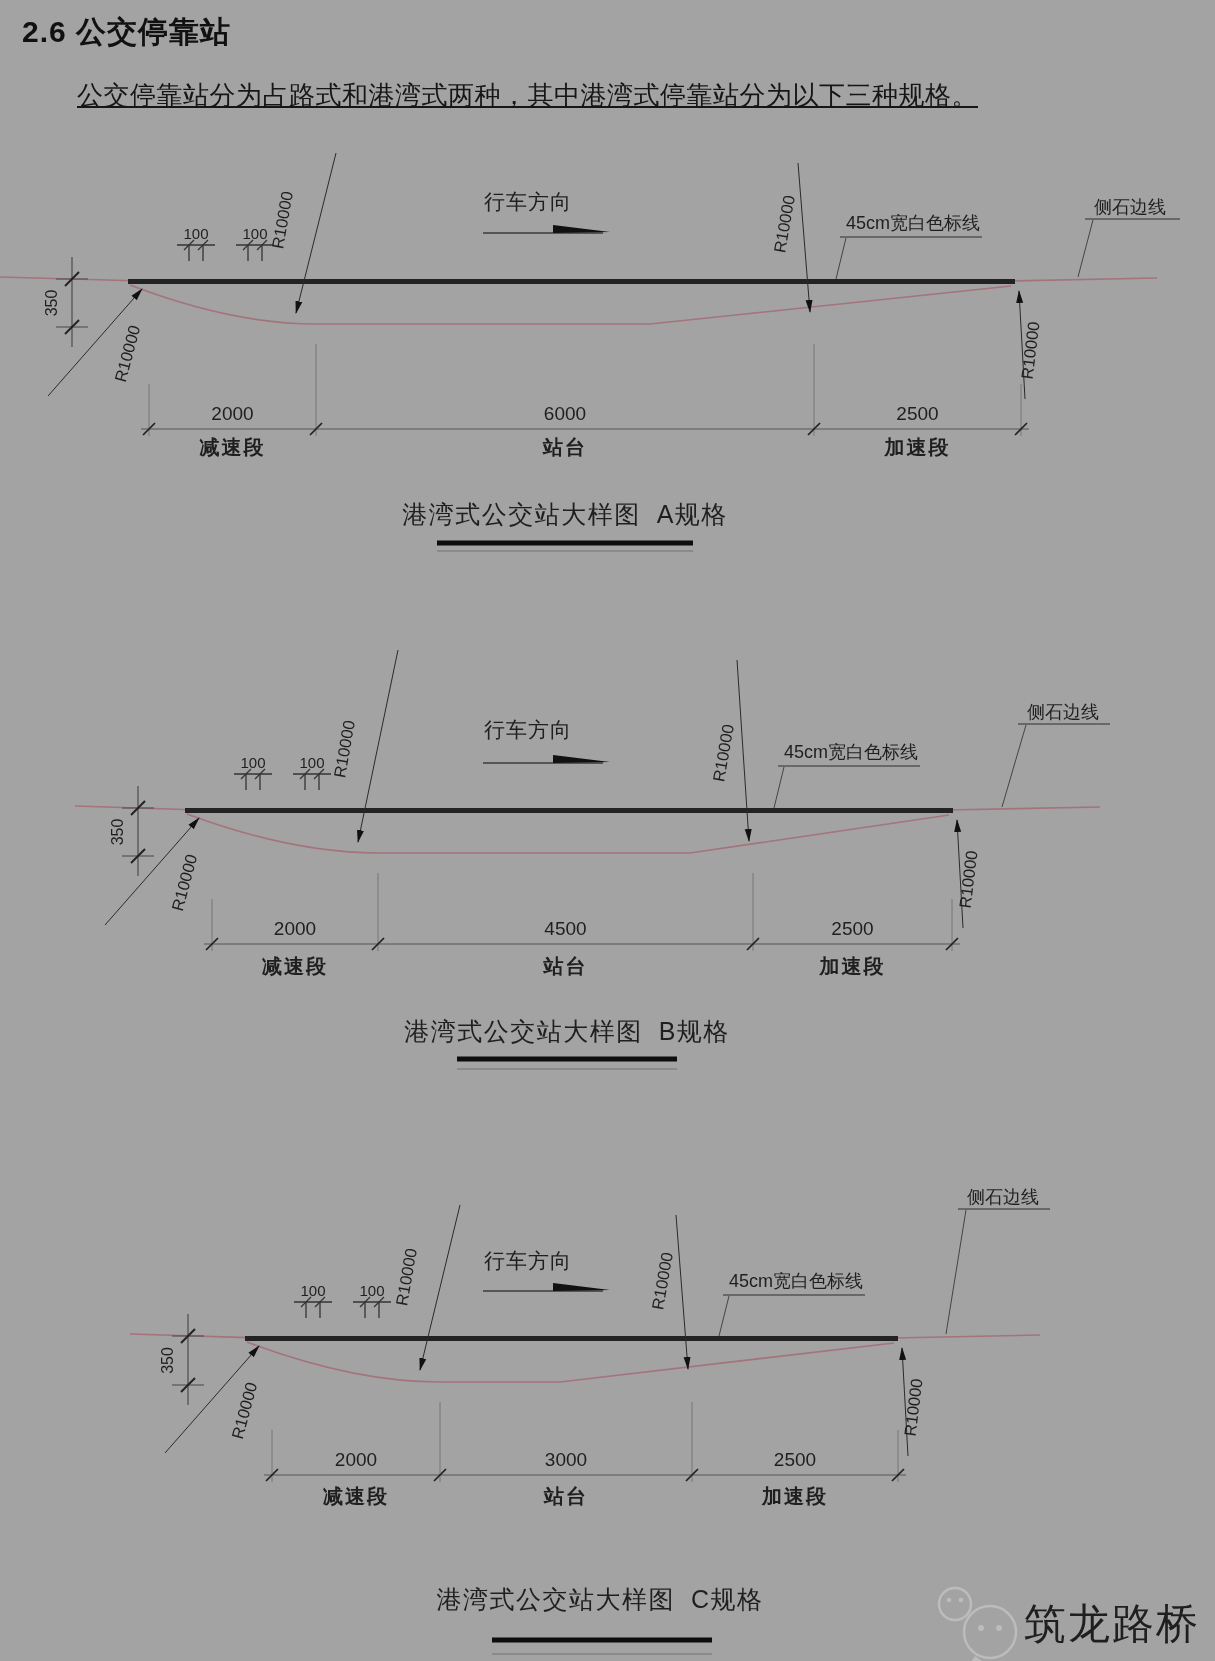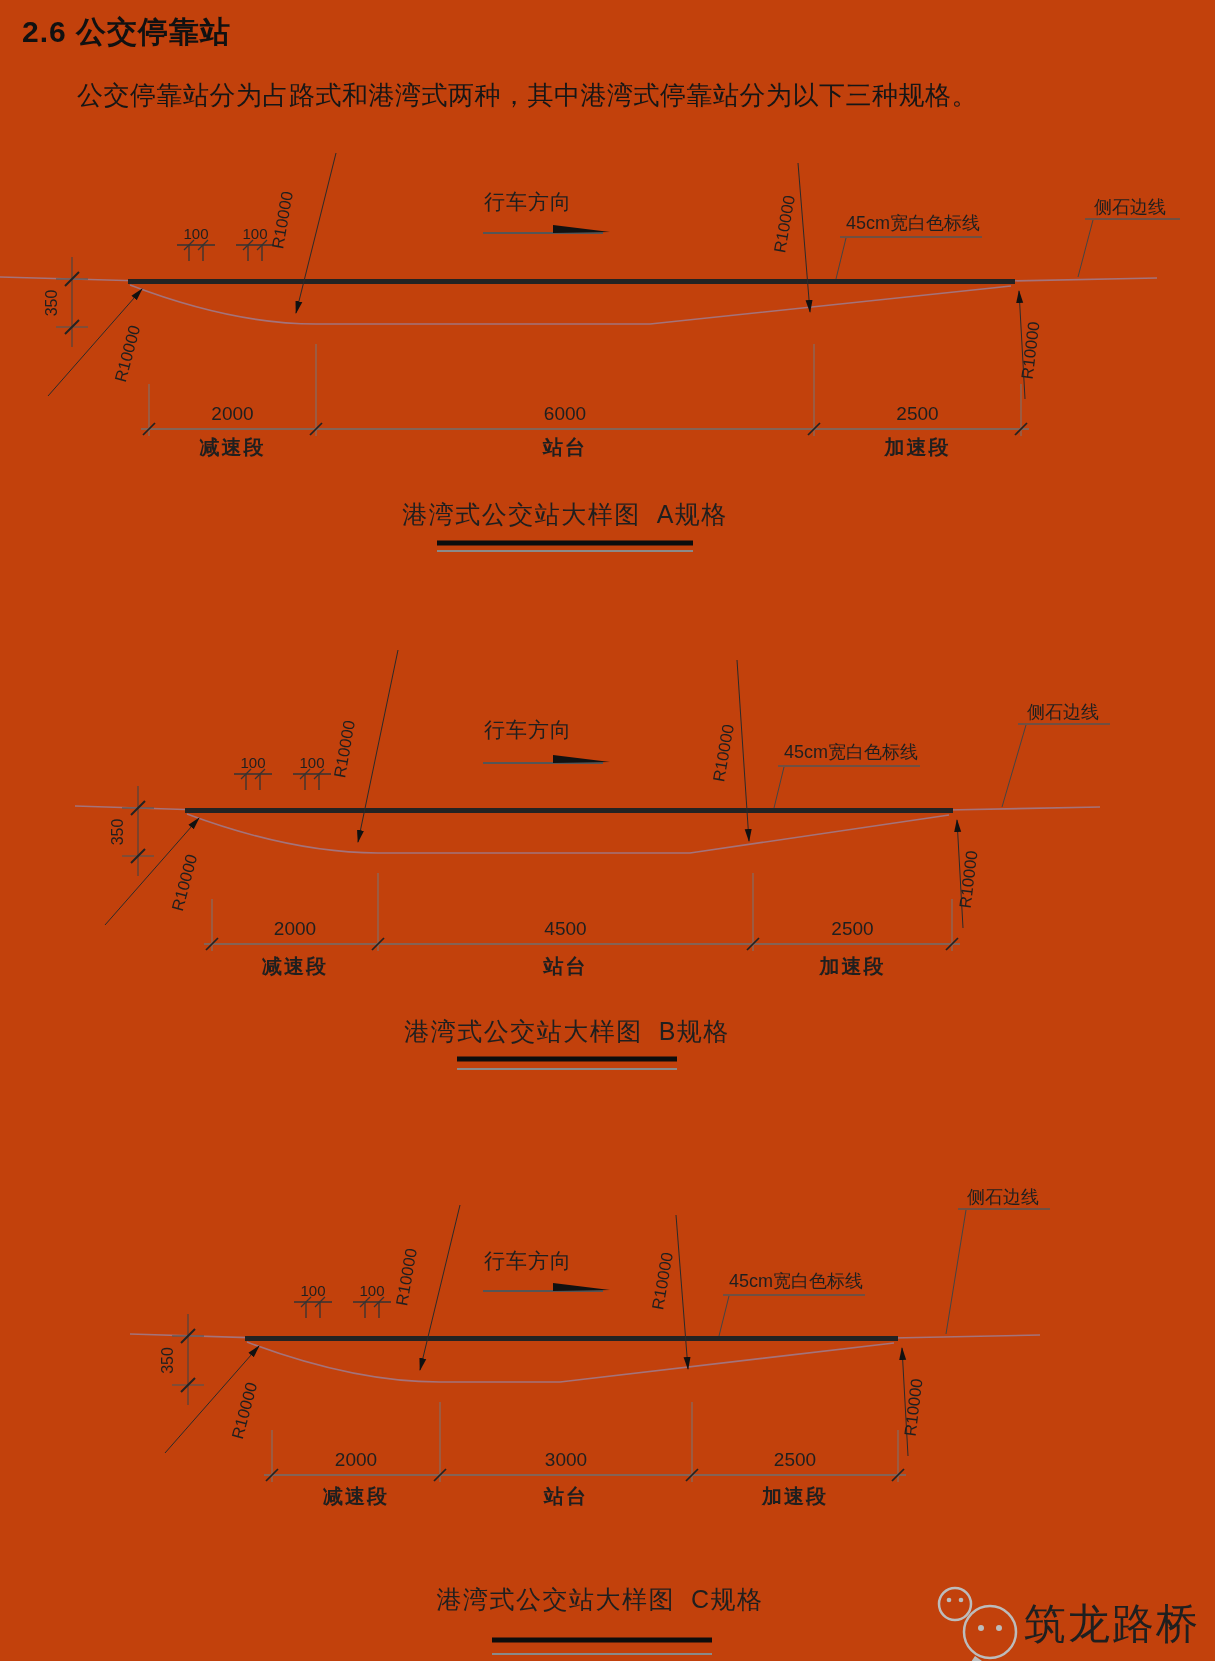--- a/index.html
+++ b/index.html
@@ -1,21 +1,21 @@
 <!DOCTYPE html>
 <html><head>
 <meta charset="utf-8">
 <style>
   html,body{margin:0;padding:0;background:#ffffff;}
-  .page{position:relative;width:1215px;height:1661px;background:#c2410c;overflow:hidden;
+  .page{position:relative;width:1215px;height:1661px;background:#a3a3a3;overflow:hidden;
         font-family:"Liberation Sans",sans-serif;}
   .title{position:absolute;left:22px;top:12px;font-size:30px;font-weight:700;color:#111;
          letter-spacing:1px;white-space:nowrap;}
   .intro{position:absolute;left:77px;top:78px;font-size:26px;color:#161616;
-         letter-spacing:0.5px;white-space:nowrap;}
+         letter-spacing:0.5px;white-space:nowrap;text-decoration:underline;}
   svg{position:absolute;left:0;top:0;font-family:"Liberation Sans",sans-serif;}
   svg text{fill:#1f1f1f;}
 </style>
 </head>
 <body>
 
 <div class="page">
   <div class="title">2.6 公交停靠站</div>
   <div class="intro">公交停靠站分为占路式和港湾式两种，其中港湾式停靠站分为以下三种规格。</div>
   <svg id="drawing" width="1215" height="1661" viewBox="0 0 1215 1661">

